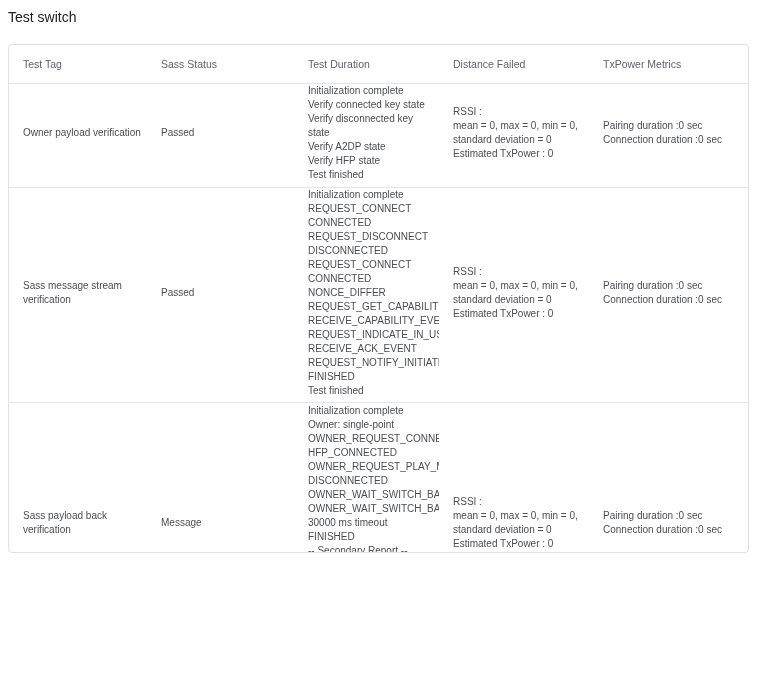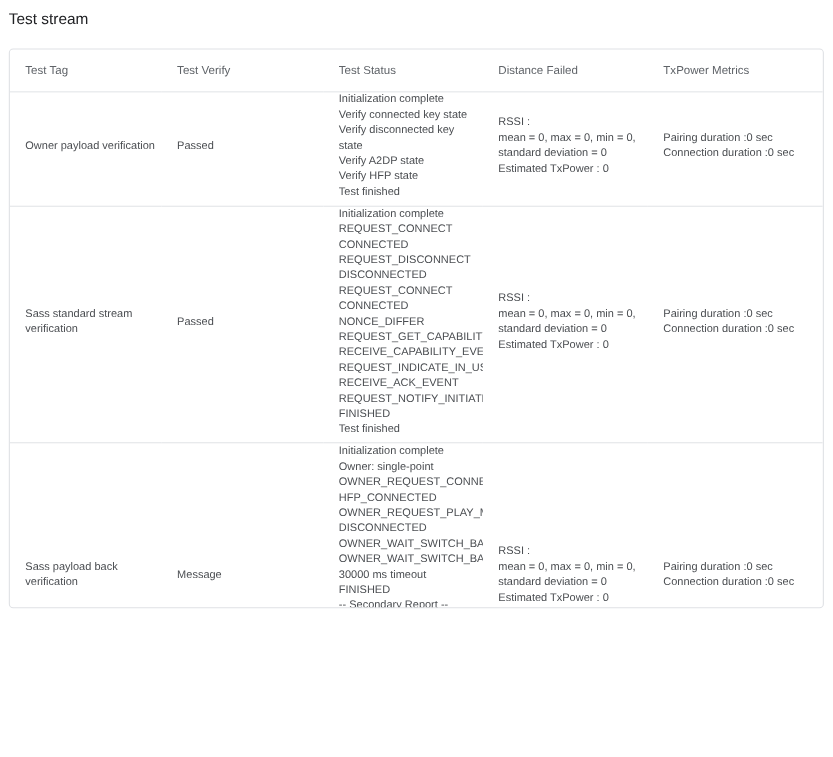--- a/index.html
+++ b/index.html
@@ -85,36 +85,36 @@
     cursor: pointer;
   }
   .page-btn svg { display: block; }
   .page-btn.enabled  svg { stroke: #1f2124; }
   .page-btn.disabled svg { stroke: #c6c9c7; }
   .page-btn.disabled { cursor: default; }
 </style>
 </head>
 <body>
 
-<div class="page-title">Test stream</div>
+<div class="page-title">Test switch</div>
 
 <div class="table-card">
   <table class="results">
     <colgroup>
       <col class="c1">
         <col class="c2">
         <col class="c3">
         <col class="c4">
         <col class="c5">
     </colgroup>
     <thead>
       <tr>
         <th>Test Tag</th>
-        <th>Test Verify</th>
-        <th>Test Status</th>
+        <th>Sass Status</th>
+        <th>Test Duration</th>
         <th>Distance Failed</th>
         <th>TxPower Metrics</th>
       </tr>
     </thead>
     <tbody>
       <tr class="r1">
         <td>Owner payload verification</td>
         <td>Passed</td>
         <td>Initialization complete
 Verify connected key state
@@ -123,21 +123,21 @@
 Verify HFP state
 Test finished</td>
         <td>RSSI :
 mean = 0, max = 0, min = 0,
 standard deviation = 0
 Estimated TxPower : 0</td>
         <td>Pairing duration :0 sec
 Connection duration :0 sec</td>
       </tr>
       <tr class="r2">
-        <td>Sass standard stream verification</td>
+        <td>Sass message stream verification</td>
         <td>Passed</td>
         <td>Initialization complete
 REQUEST_CONNECT
 CONNECTED
 REQUEST_DISCONNECT
 DISCONNECTED
 REQUEST_CONNECT
 CONNECTED
 NONCE_DIFFER
 REQUEST_GET_CAPABILITY

